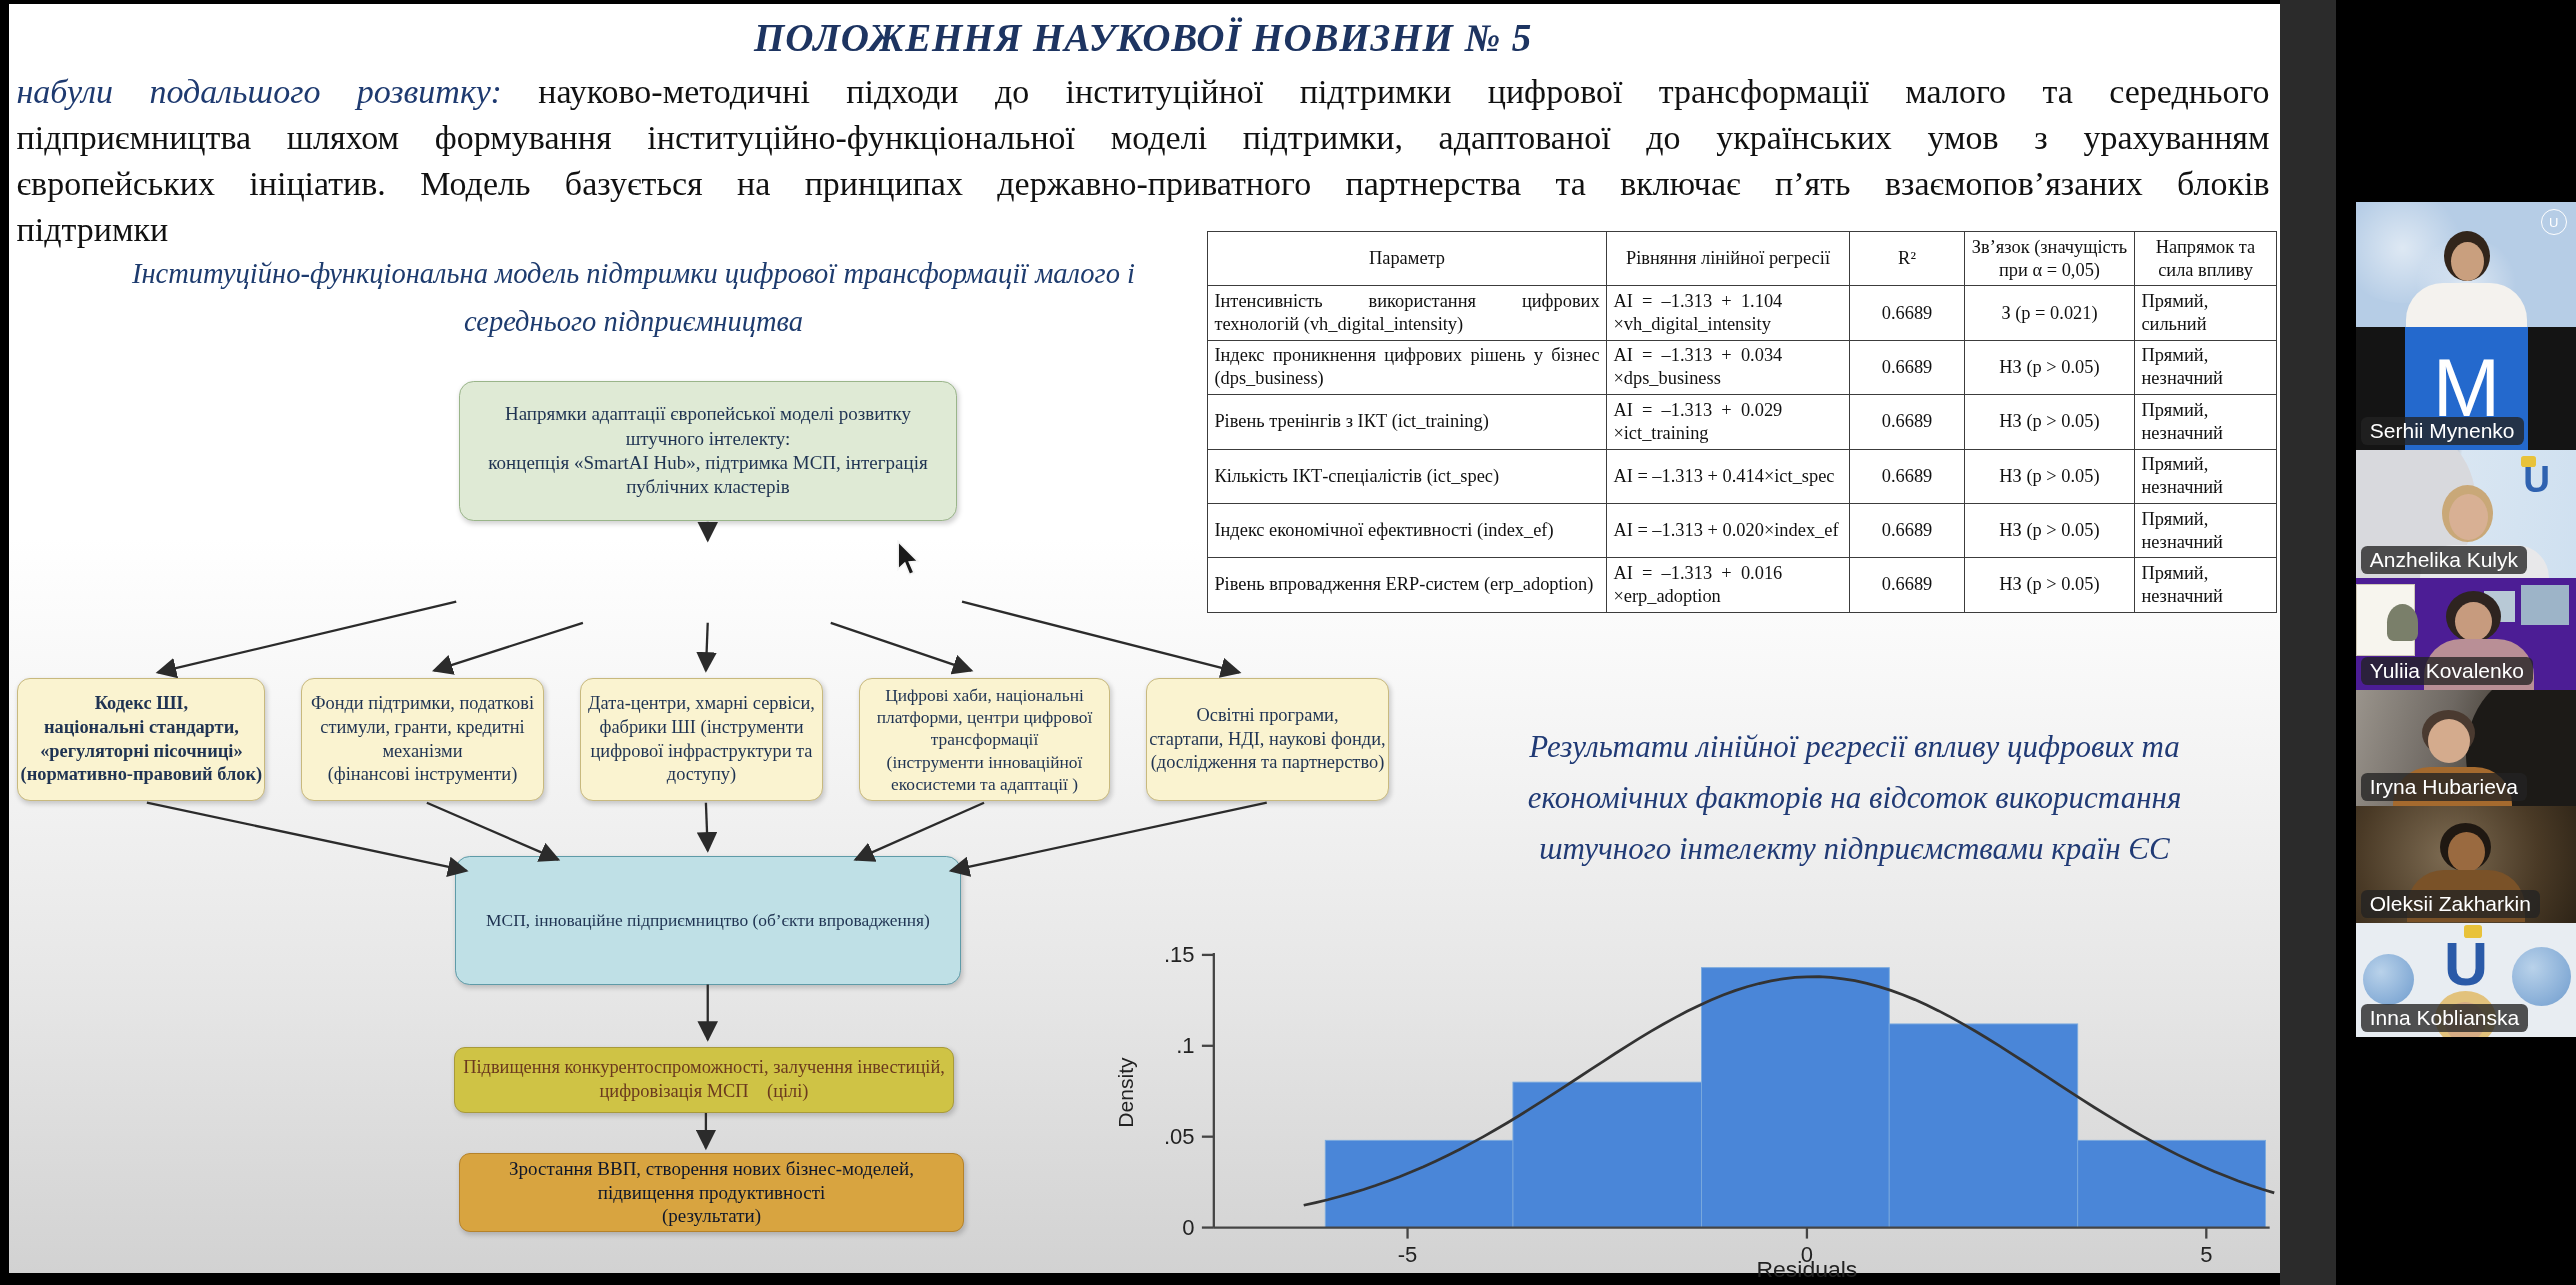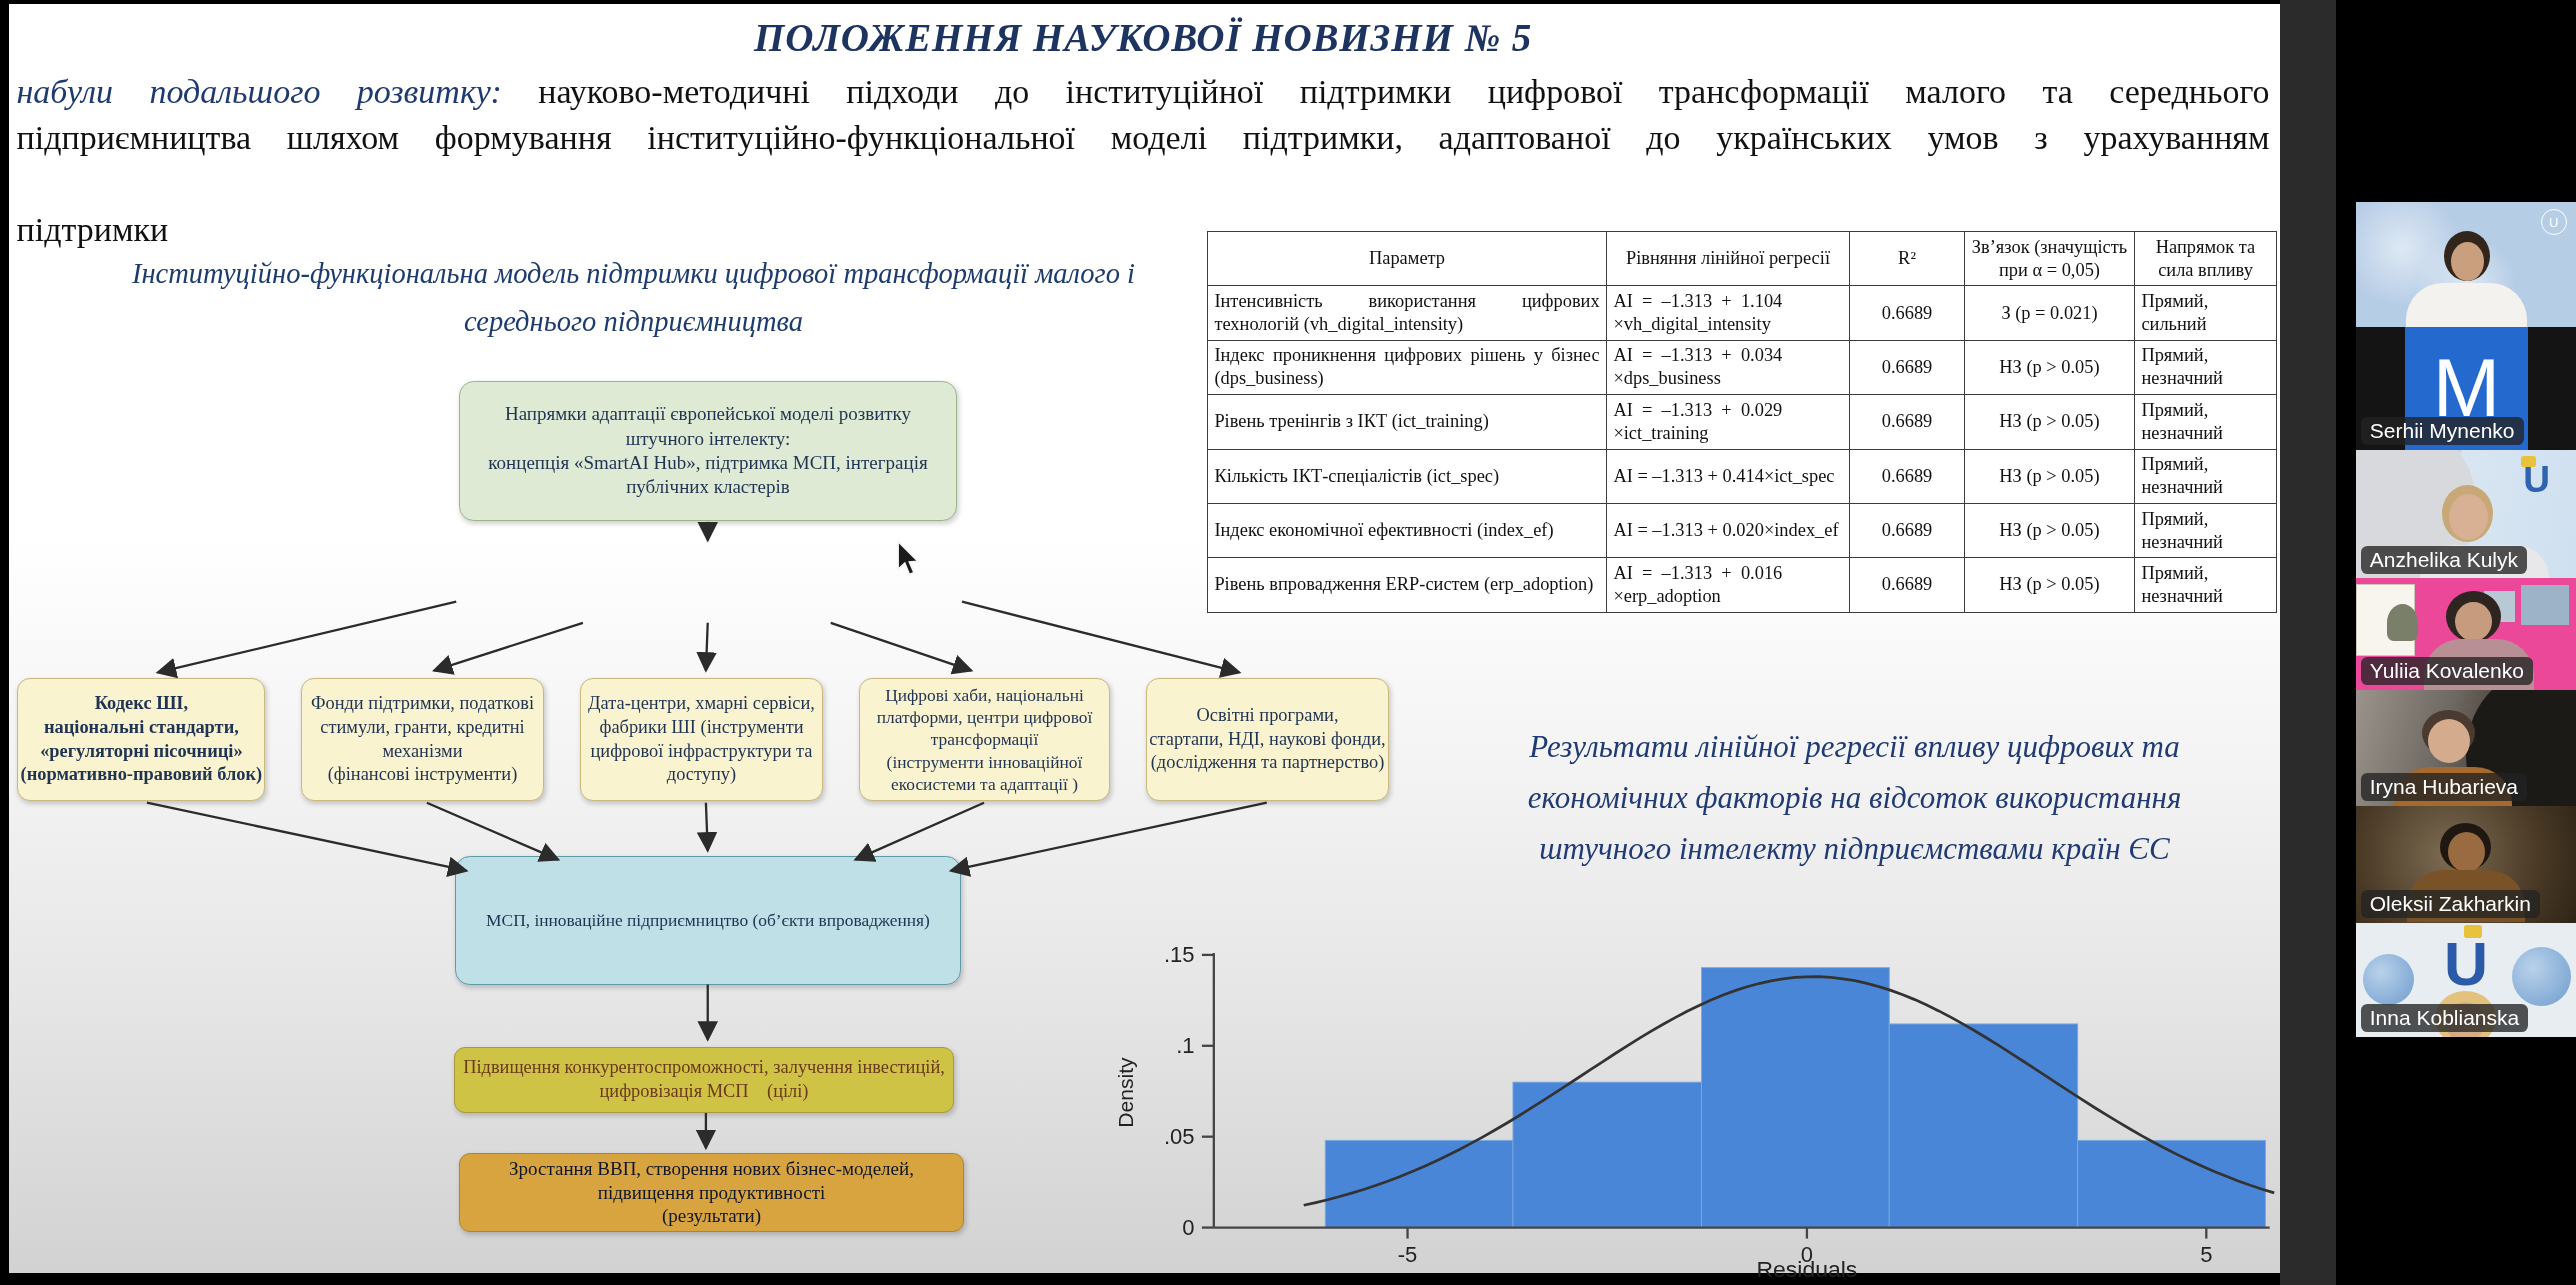--- a/index.html
+++ b/index.html
@@ -59,21 +59,21 @@
   #t1 .swirl{position:absolute;background:radial-gradient(circle,rgba(255,255,255,0.55),rgba(255,255,255,0) 70%);border-radius:50%;}
   #t1 .logo{position:absolute;right:9.2px;top:7.3px;width:24px;height:24px;border:1.8px solid #fff;border-radius:50%;
     color:#fff;font-family:"Liberation Sans",sans-serif;font-size:13px;display:flex;align-items:center;justify-content:center;}
   #t2{top:327px;height:123px;background:#141414;}
   #t2 .sq{position:absolute;left:49px;top:0;width:123px;height:123px;background:#2469cd;display:flex;align-items:center;justify-content:center;}
   #t2 .sq span{color:#fff;font-family:"Liberation Sans",sans-serif;font-size:81px;font-weight:500;}
   #t3{top:450px;height:129px;background:linear-gradient(100deg,#cdd2d8 0%,#c5ccd6 42%,#d9e6f2 44%,#cfe0f0 100%);}
   #t3 .blob{position:absolute;left:-37px;top:-27.5px;width:156px;height:174px;background:#d8d9dd;border-radius:50%;transform:rotate(20deg);}
   #t3 .logo{position:absolute;right:26px;top:9.2px;color:#2f62b0;font-family:"Liberation Sans",sans-serif;font-size:37px;font-weight:bold;}
   #t3 .crest{position:absolute;right:40px;top:5.5px;width:14.7px;height:11px;background:#e8c23a;border-radius:2.8px;}
-  #t4{top:578px;height:112px;background:#ec4899;}
+  #t4{top:578px;height:112px;background:#4c1d95;}
   #t4 .window{position:absolute;left:0;top:5.5px;width:57px;height:70px;background:#f7f5ee;border:1.8px solid #cfc8b8;}
   #t4 .pic1{position:absolute;right:7.3px;top:7.3px;width:48px;height:40px;background:#9db4c8;}
   #t4 .pic2{position:absolute;right:61px;top:13px;width:31px;height:31px;background:#b8c9d6;}
   #t4 .plant{position:absolute;left:31px;top:26px;width:31px;height:37px;background:#7a7f6a;border-radius:50% 50% 20% 20%;}
   #t5{top:690px;height:116px;background:linear-gradient(105deg,#9a948c 0%,#6e6862 40%,#383229 72%,#23201c 100%);}
   #t5 .shadow{position:absolute;right:-27.5px;top:-18.4px;width:138px;height:165px;background:#1c1a17;border-radius:50%;}
   #t6{top:806px;height:117px;background:radial-gradient(circle at 42% 42%,#7d6b52 0%,#4a3a26 62%,#2e2417 100%);}
   #t7{top:923px;height:114px;background:#e8edf2;}
   #t7 .sphere{position:absolute;border-radius:50%;background:radial-gradient(circle at 35% 35%,#b9d2ea,#6f9cce);}
   #t7 .logo{position:absolute;left:88px;top:5.5px;color:#2a5aa8;font-family:"Liberation Sans",sans-serif;font-size:61px;font-weight:bold;}
@@ -83,20 +83,21 @@
 <body>
 
 <div id="screen">
 
   <div class="abs" id="slide-bg"></div>
 
   <div class="abs" id="slide-title">ПОЛОЖЕННЯ НАУКОВОЇ НОВИЗНИ № 5</div>
 
   <div class="abs body-line" style="top:73px"><span class="lead">набули подальшого розвитку:</span><span> науково-методичні підходи до інституційної підтримки цифрової трансформації малого та середнього</span></div>
   <div class="abs body-line" style="top:119px">підприємництва шляхом формування інституційно-функціональної моделі підтримки, адаптованої до українських умов з урахуванням</div>
+  <div class="abs body-line" style="top:165px">європейських ініціатив. Модель базується на принципах державно-приватного партнерства та включає п’ять  взаємопов’язаних блоків</div>
   <div class="abs body-line last" style="top:211px">підтримки</div>
 
   <div class="abs" id="subtitle">Інституційно-функціональна модель підтримки цифрової трансформації малого і
 середнього підприємництва</div>
 
   <div class="abs fbox" id="bx-green">Напрямки адаптації європейської моделі розвитку
 штучного інтелекту:
 концепція «SmartAI Hub», підтримка МСП, інтеграція
 публічних кластерів</div>
   <div class="abs fbox ybox" id="bx-a">Кодекс ШІ,

